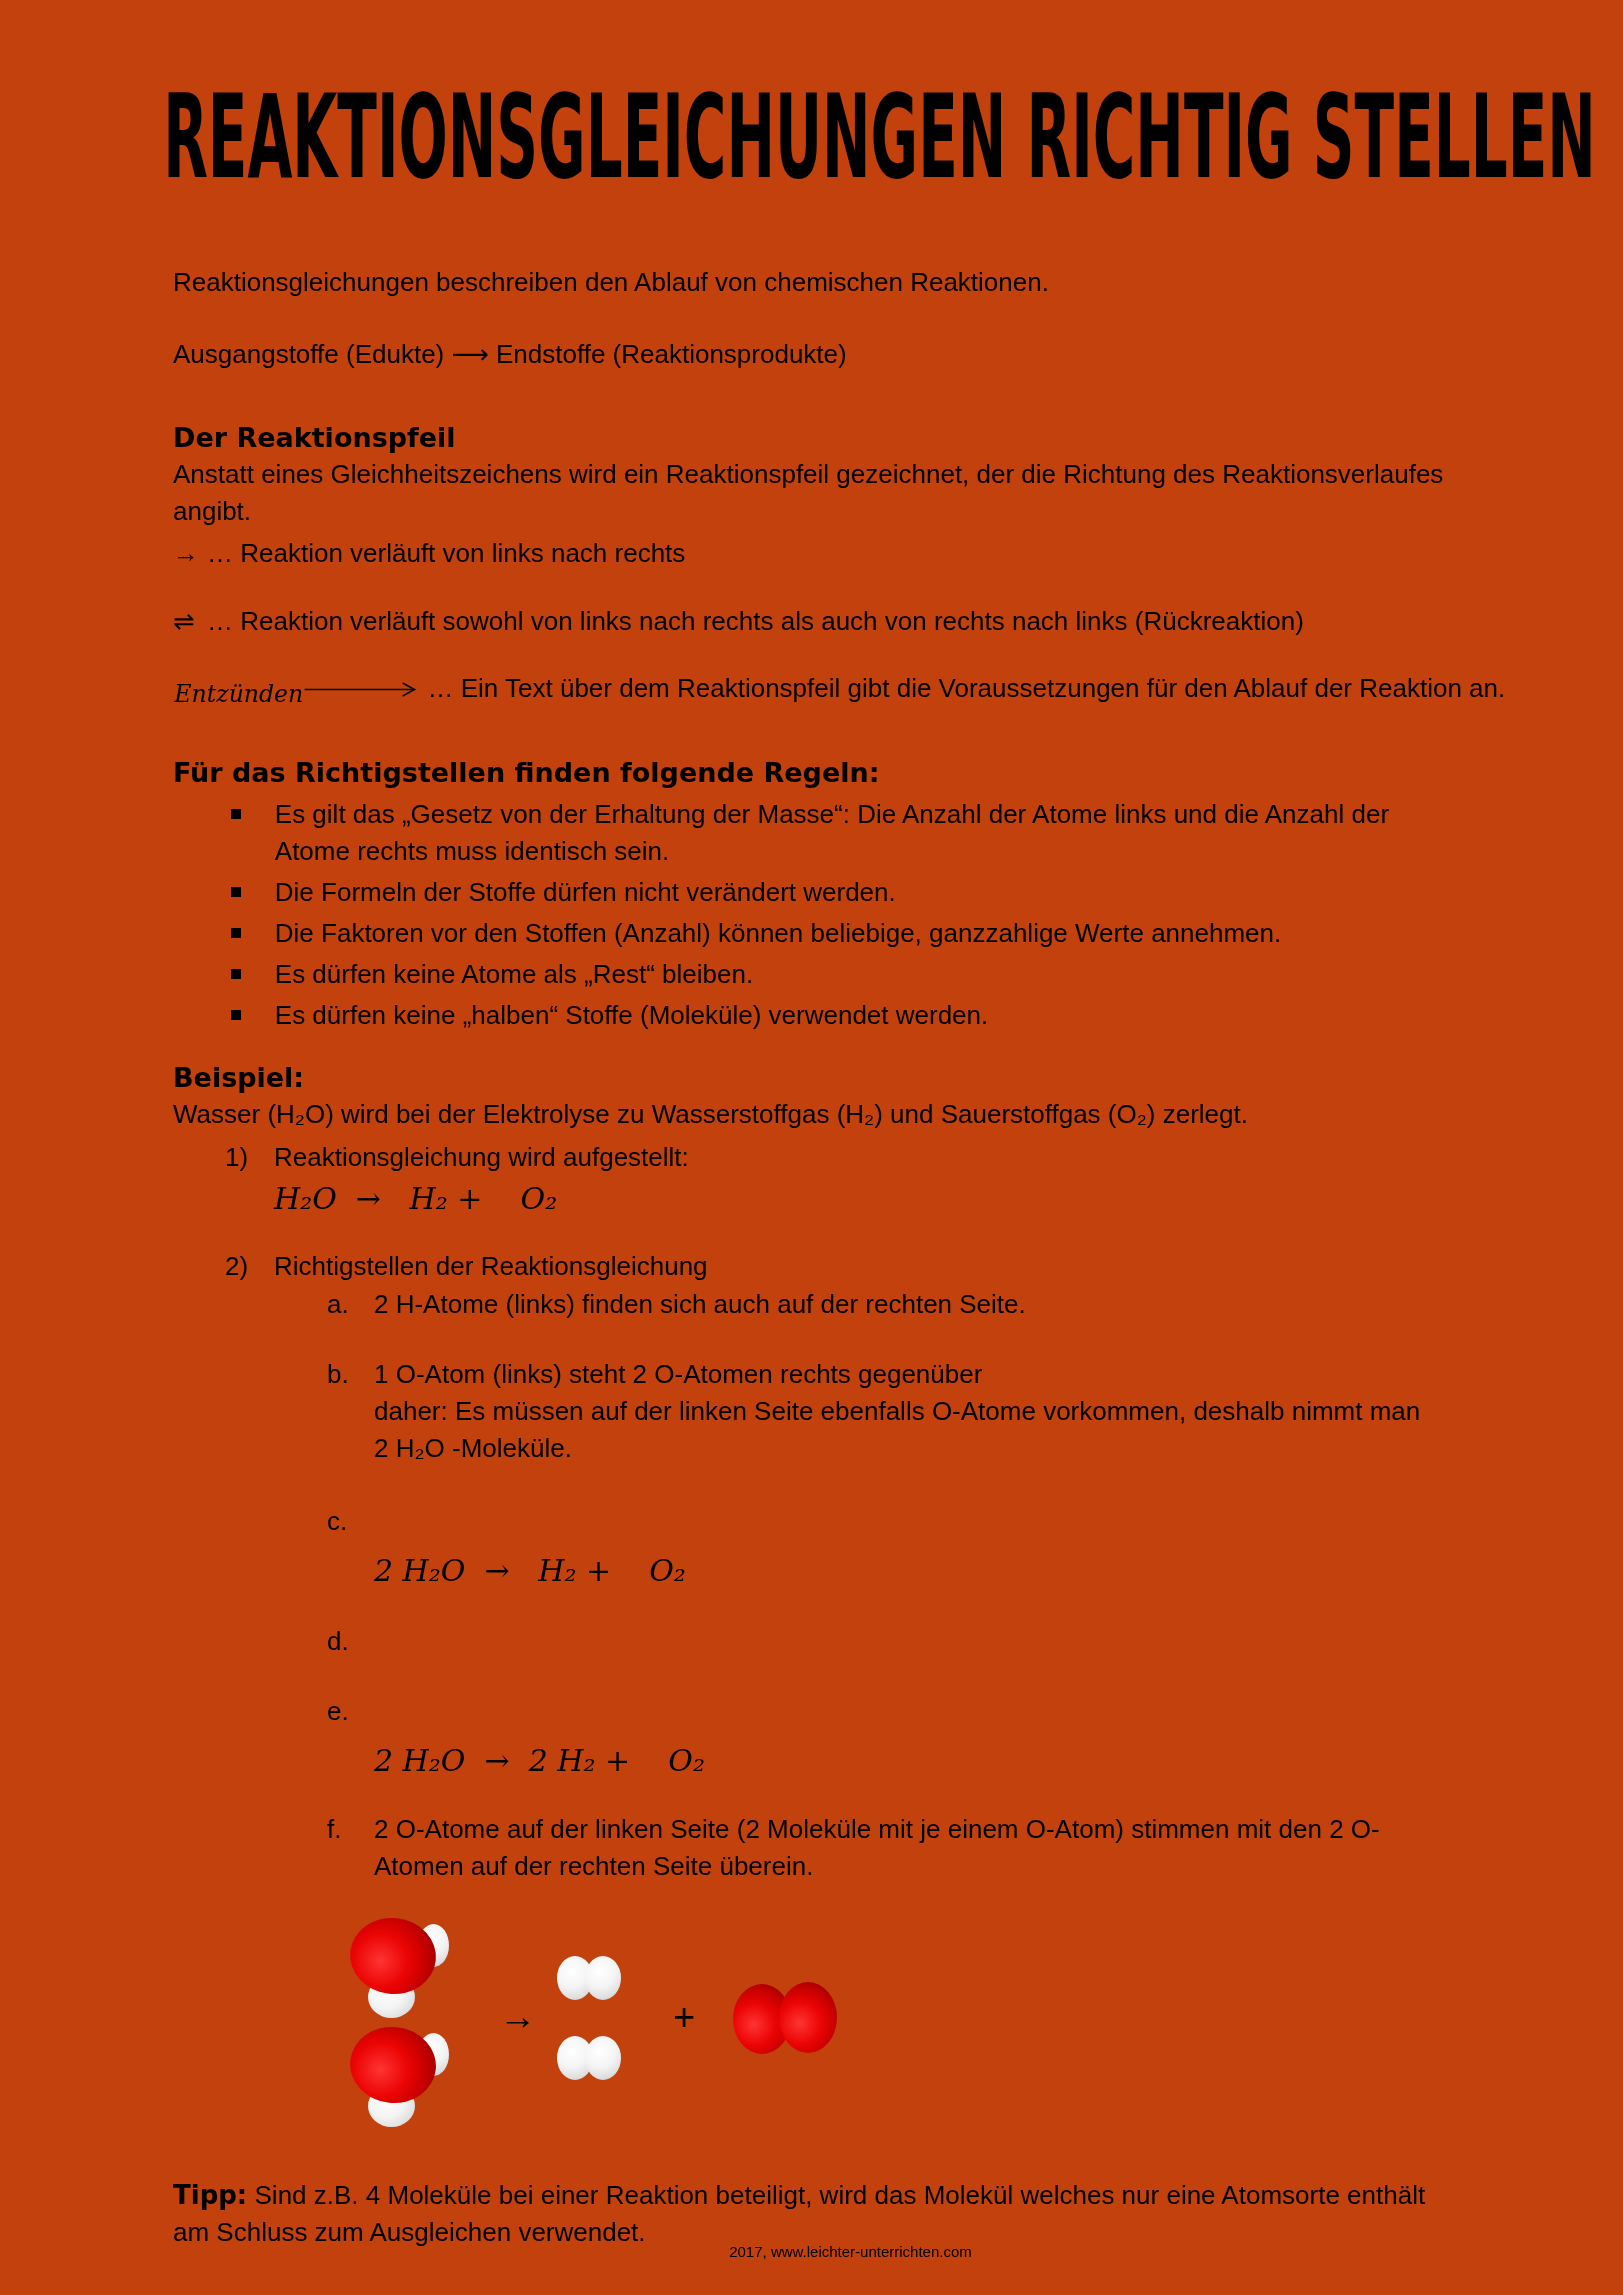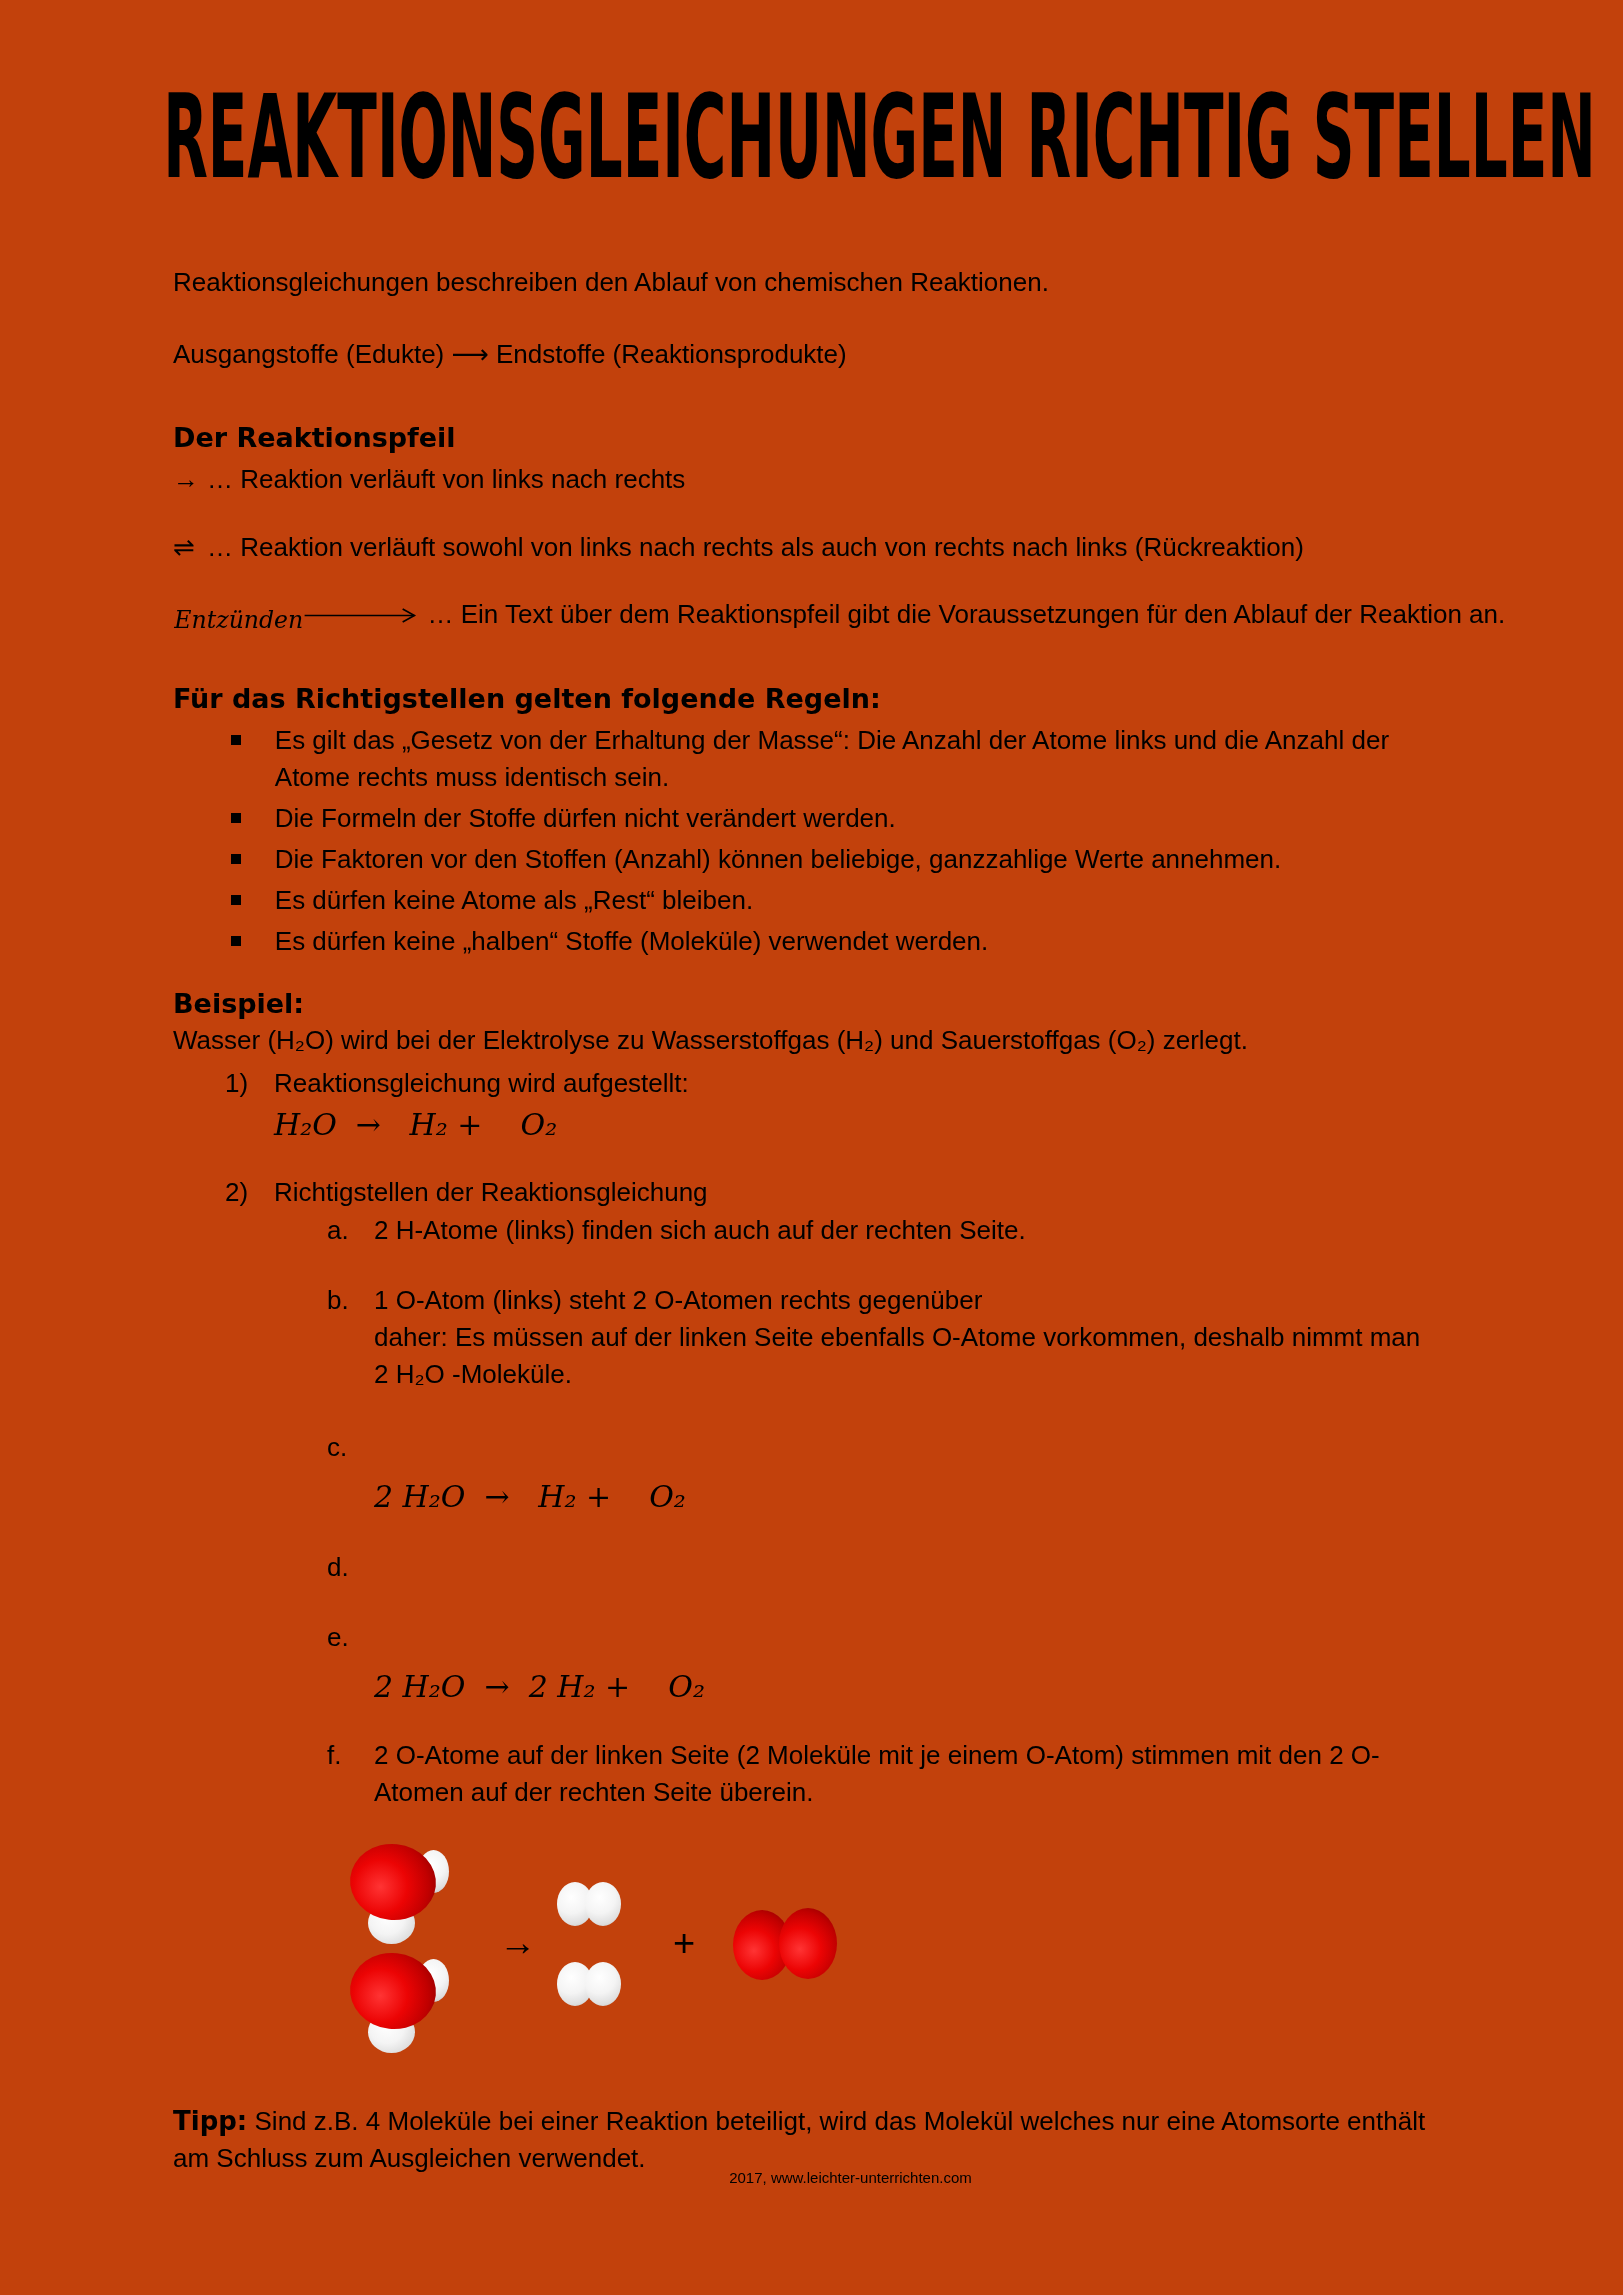--- a/index.html
+++ b/index.html
@@ -80,37 +80,39 @@
 
 <div class="page">
 
   <div class="title">REAKTIONSGLEICHUNGEN RICHTIG STELLEN</div>
 
   <p class="intro">Reaktionsgleichungen beschreiben den Ablauf von chemischen Reaktionen.</p>
 
   <p class="flowline">Ausgangstoffe (Edukte) ⟶ Endstoffe (Reaktionsprodukte)</p>
 
   <h3 class="mh">Der Reaktionspfeil</h3>
+  <p class="prewrap">Anstatt eines Gleichheitszeichens wird ein Reaktionspfeil gezeichnet, der die Richtung des Reaktionsverlaufes
+angibt.</p>
 
   <p class="arrow-line"><span class="sym">→</span><span>… Reaktion verläuft von links nach rechts</span></p>
 
   <p class="equil-line"><span class="sym">⇌</span><span>… Reaktion verläuft sowohl von links nach rechts als auch von rechts nach links (Rückreaktion)</span></p>
 
   <div class="cond-row">
     <div class="cond-arrow">
       <span class="cond-label">Entzünden</span>
       <svg width="115" height="15.7" viewBox="0 0 175 24">
         <line x1="2" y1="13" x2="170" y2="13" stroke="#000" stroke-width="2.5"></line>
         <path d="M152 3 L170 13 L152 23" fill="none" stroke="#000" stroke-width="2.5"></path>
       </svg>
     </div>
     <span>… Ein Text über dem Reaktionspfeil gibt die Voraussetzungen für den Ablauf der Reaktion an.</span>
   </div>
 
-  <h3 class="mh rules-heading">Für das Richtigstellen gelten folgende Regeln:</h3>
+  <h3 class="mh rules-heading">Für das Richtigstellen finden folgende Regeln:</h3>
   <div class="bullet-list">
     <div class="bullet-item">
         <span class="sq"></span>
         <span class="bt prewrap">Es gilt das „Gesetz von der Erhaltung der Masse“: Die Anzahl der Atome links und die Anzahl der
 Atome rechts muss identisch sein.</span>
       </div>
     <div class="bullet-item">
         <span class="sq"></span>
         <span class="bt prewrap">Die Formeln der Stoffe dürfen nicht verändert werden.</span>
       </div>

